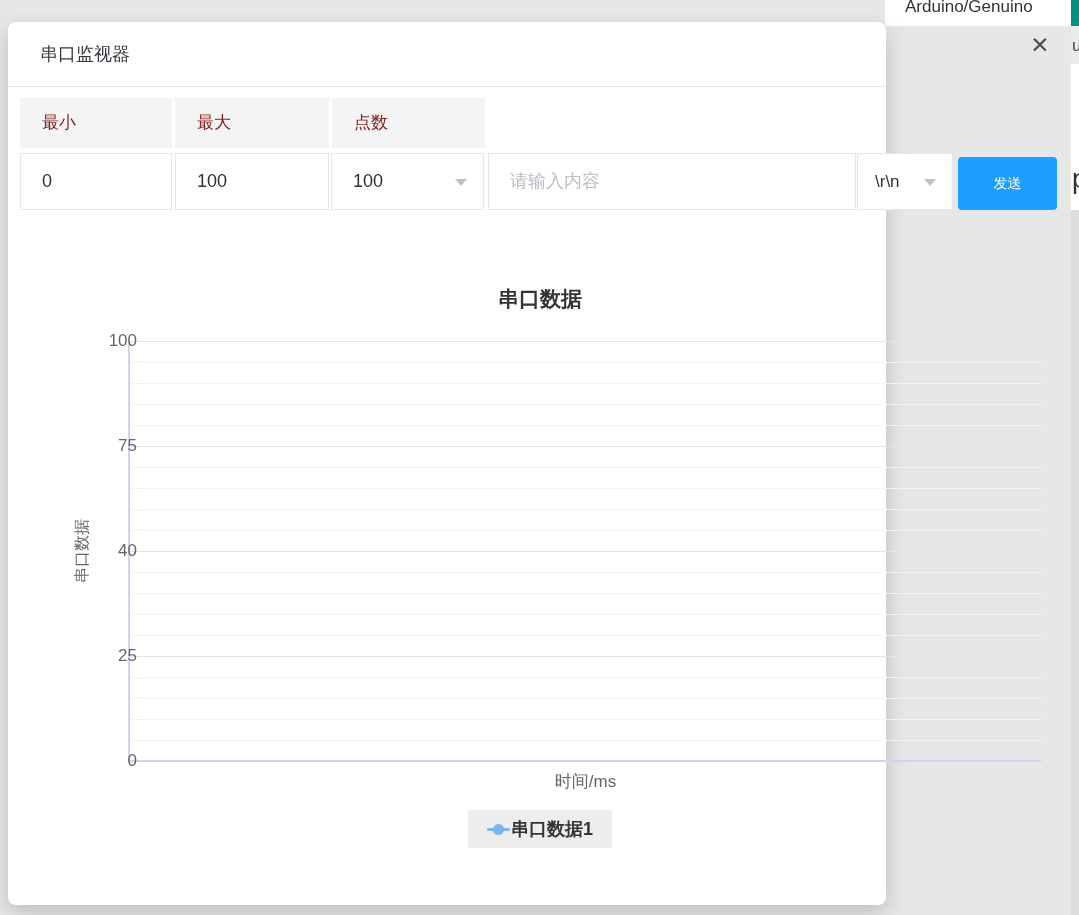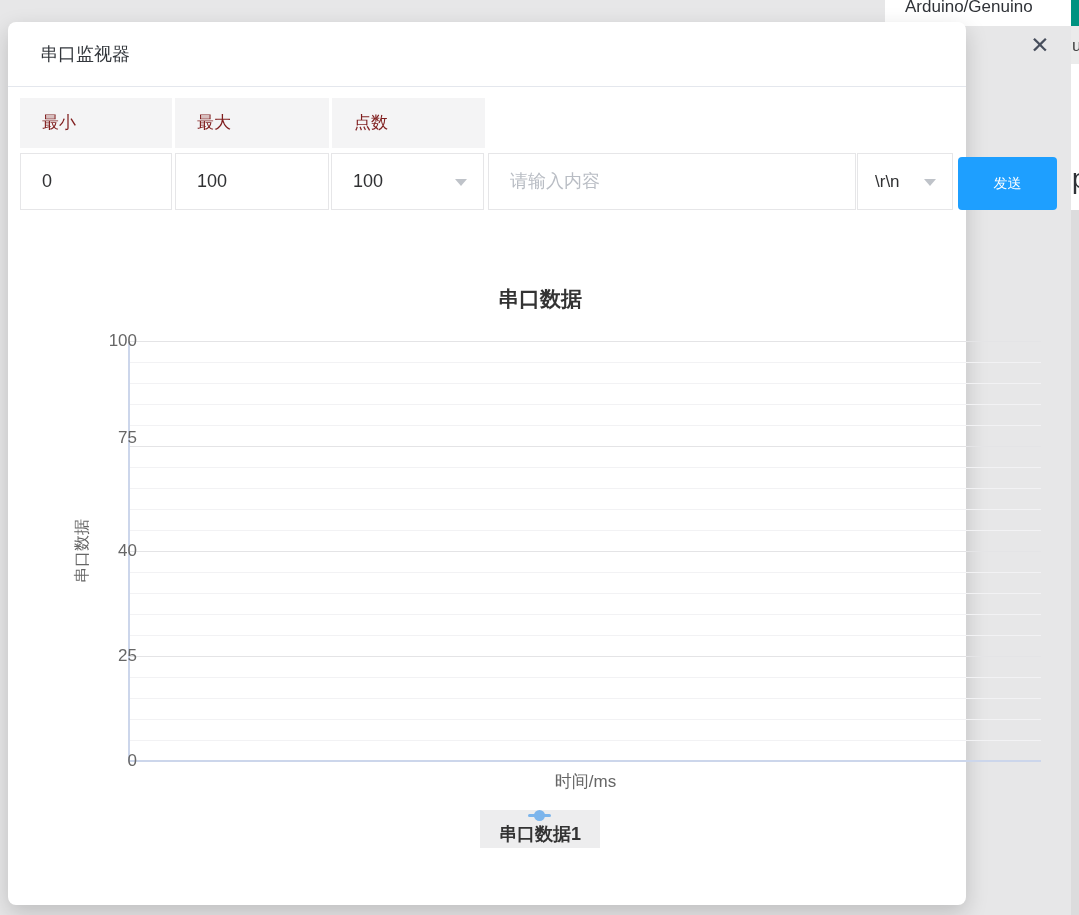--- a/index.html
+++ b/index.html
@@ -16,21 +16,21 @@
   .board-box { position:absolute; left:885px; top:0; width:186px; height:26px; background:#fff; z-index:1; }
   .board-box span { position:absolute; left:20px; top:-3px; font-size:17px; line-height:20px; color:#2f3237; white-space:nowrap; }
   .teal-right { position:absolute; left:1071px; top:0; width:8px; height:26px; background:#009280; z-index:1; }
   .strip-grey-u { position:absolute; left:1071px; top:26px; width:8px; height:38px; background:#ebebeb; overflow:hidden; }
   .frag-u { position:absolute; left:1072px; top:36px; width:7px; overflow:hidden; font-size:17px; color:#444; z-index:1; }
   .strip-white { position:absolute; left:1071px; top:64px; width:8px; height:146px; background:#fff; }
   .frag-p { position:absolute; left:1072px; top:164px; width:7px; overflow:hidden; font-size:27px; color:#2f3237; z-index:1; }
   .strip-grey-low { position:absolute; left:1071px; top:210px; width:8px; height:705px; background:#dcdcdd; }
 
   
-  .modal { position:absolute; left:8px; top:22px; width:958px; height:883px; background:#fff; border-radius:8px; box-shadow:0 8px 22px rgba(0,0,0,.18); z-index:2; }
+  .modal { position:absolute; left:8px; top:22px; width:878px; height:883px; background:#fff; border-radius:8px; box-shadow:0 8px 22px rgba(0,0,0,.18); z-index:2; }
 
   .tabbar-line { position:absolute; left:0; top:64px; width:100%; height:1px; background:#e4e7ed; }
   .tab { position:absolute; text-align:center; font-size:18px; color:#33373c; cursor:pointer; }
   .tab-monitor { left:12px; top:0; width:130px; height:64px; line-height:64px; }
   .tab-visual { left:151px; top:15px; width:147px; height:50px; line-height:48px; background:#fff;
                 border:1px solid #e4e7ed; border-bottom:none; border-radius:6px 6px 0 0; z-index:3; }
   .close-btn { position:absolute; left:1014px; top:5px; width:36px; height:36px; line-height:36px; text-align:center; font-size:23px; color:#474e5c; cursor:pointer; }
 
   
   .fh { position:absolute; top:76px; height:50px; line-height:50px; background:#f4f4f5; padding-left:22px; font-size:17px; color:#7f1d1d; }
@@ -56,26 +56,26 @@
   
   .chart { position:absolute; left:30px; top:254px; width:1004px; height:610px; }
   .chart-title { position:absolute; left:0; top:9px; width:100%; text-align:center; font-size:21px; font-weight:bold; color:#333; }
   .plot-grid { position:absolute; left:92px; top:65px; width:911px; height:420px;
       background:
         repeating-linear-gradient(to top, transparent 0 104px, #e4e4e6 104px 105px),
         repeating-linear-gradient(to top, transparent 0 20px,  #f2f2f4 20px 21px); }
   .axis-y { position:absolute; left:90px; top:65px; width:2px; height:421px; background:#ccd6eb; }
   .axis-x { position:absolute; left:90px; top:484px; width:913px; height:2px; background:#ccd6eb; }
   .ytick { position:absolute; left:19px; width:80px; height:20px; line-height:20px; text-align:right; font-size:17px; color:#666; }
-  .yt100 { top:55px; } .yt75 { top:152px; } .yt50 { top:265px; } .yt25 { top:370px; } .yt0 { top:475px; }
+  .yt100 { top:55px; } .yt75 { top:160px; } .yt50 { top:265px; } .yt25 { top:370px; } .yt0 { top:475px; }
   .ylab { position:absolute; left:-16px; top:265px; width:120px; height:20px; line-height:20px; text-align:center;
           transform:rotate(-90deg); transform-origin:60px 10px; font-size:16px; color:#666; }
   .xlab { position:absolute; left:92px; top:494px; width:911px; text-align:center; font-size:17px; color:#666; }
   .legend { position:absolute; left:0; top:534px; width:100%; display:flex; justify-content:center; }
-  .legend-box { display:flex; align-items:center; gap:1px; background:#ededee; height:38px; padding:0 19px; cursor:pointer;flex-direction:column; }
+  .legend-box { display:flex; align-items:center; gap:1px; background:#ededee; height:38px; padding:0 19px; cursor:pointer; }
   .legend-marker { position:relative; width:23px; height:11px; }
   .legend-line { position:absolute; left:0; top:4px; width:23px; height:3px; border-radius:2px; background:#7cb5ec; }
   .legend-dot { position:absolute; left:6px; top:0; width:11px; height:11px; border-radius:50%; background:#7cb5ec; }
   .legend-text { font-size:18px; font-weight:bold; color:#333; }
 </style>
 </head>
 <body>
 
 <div id="app">
 

